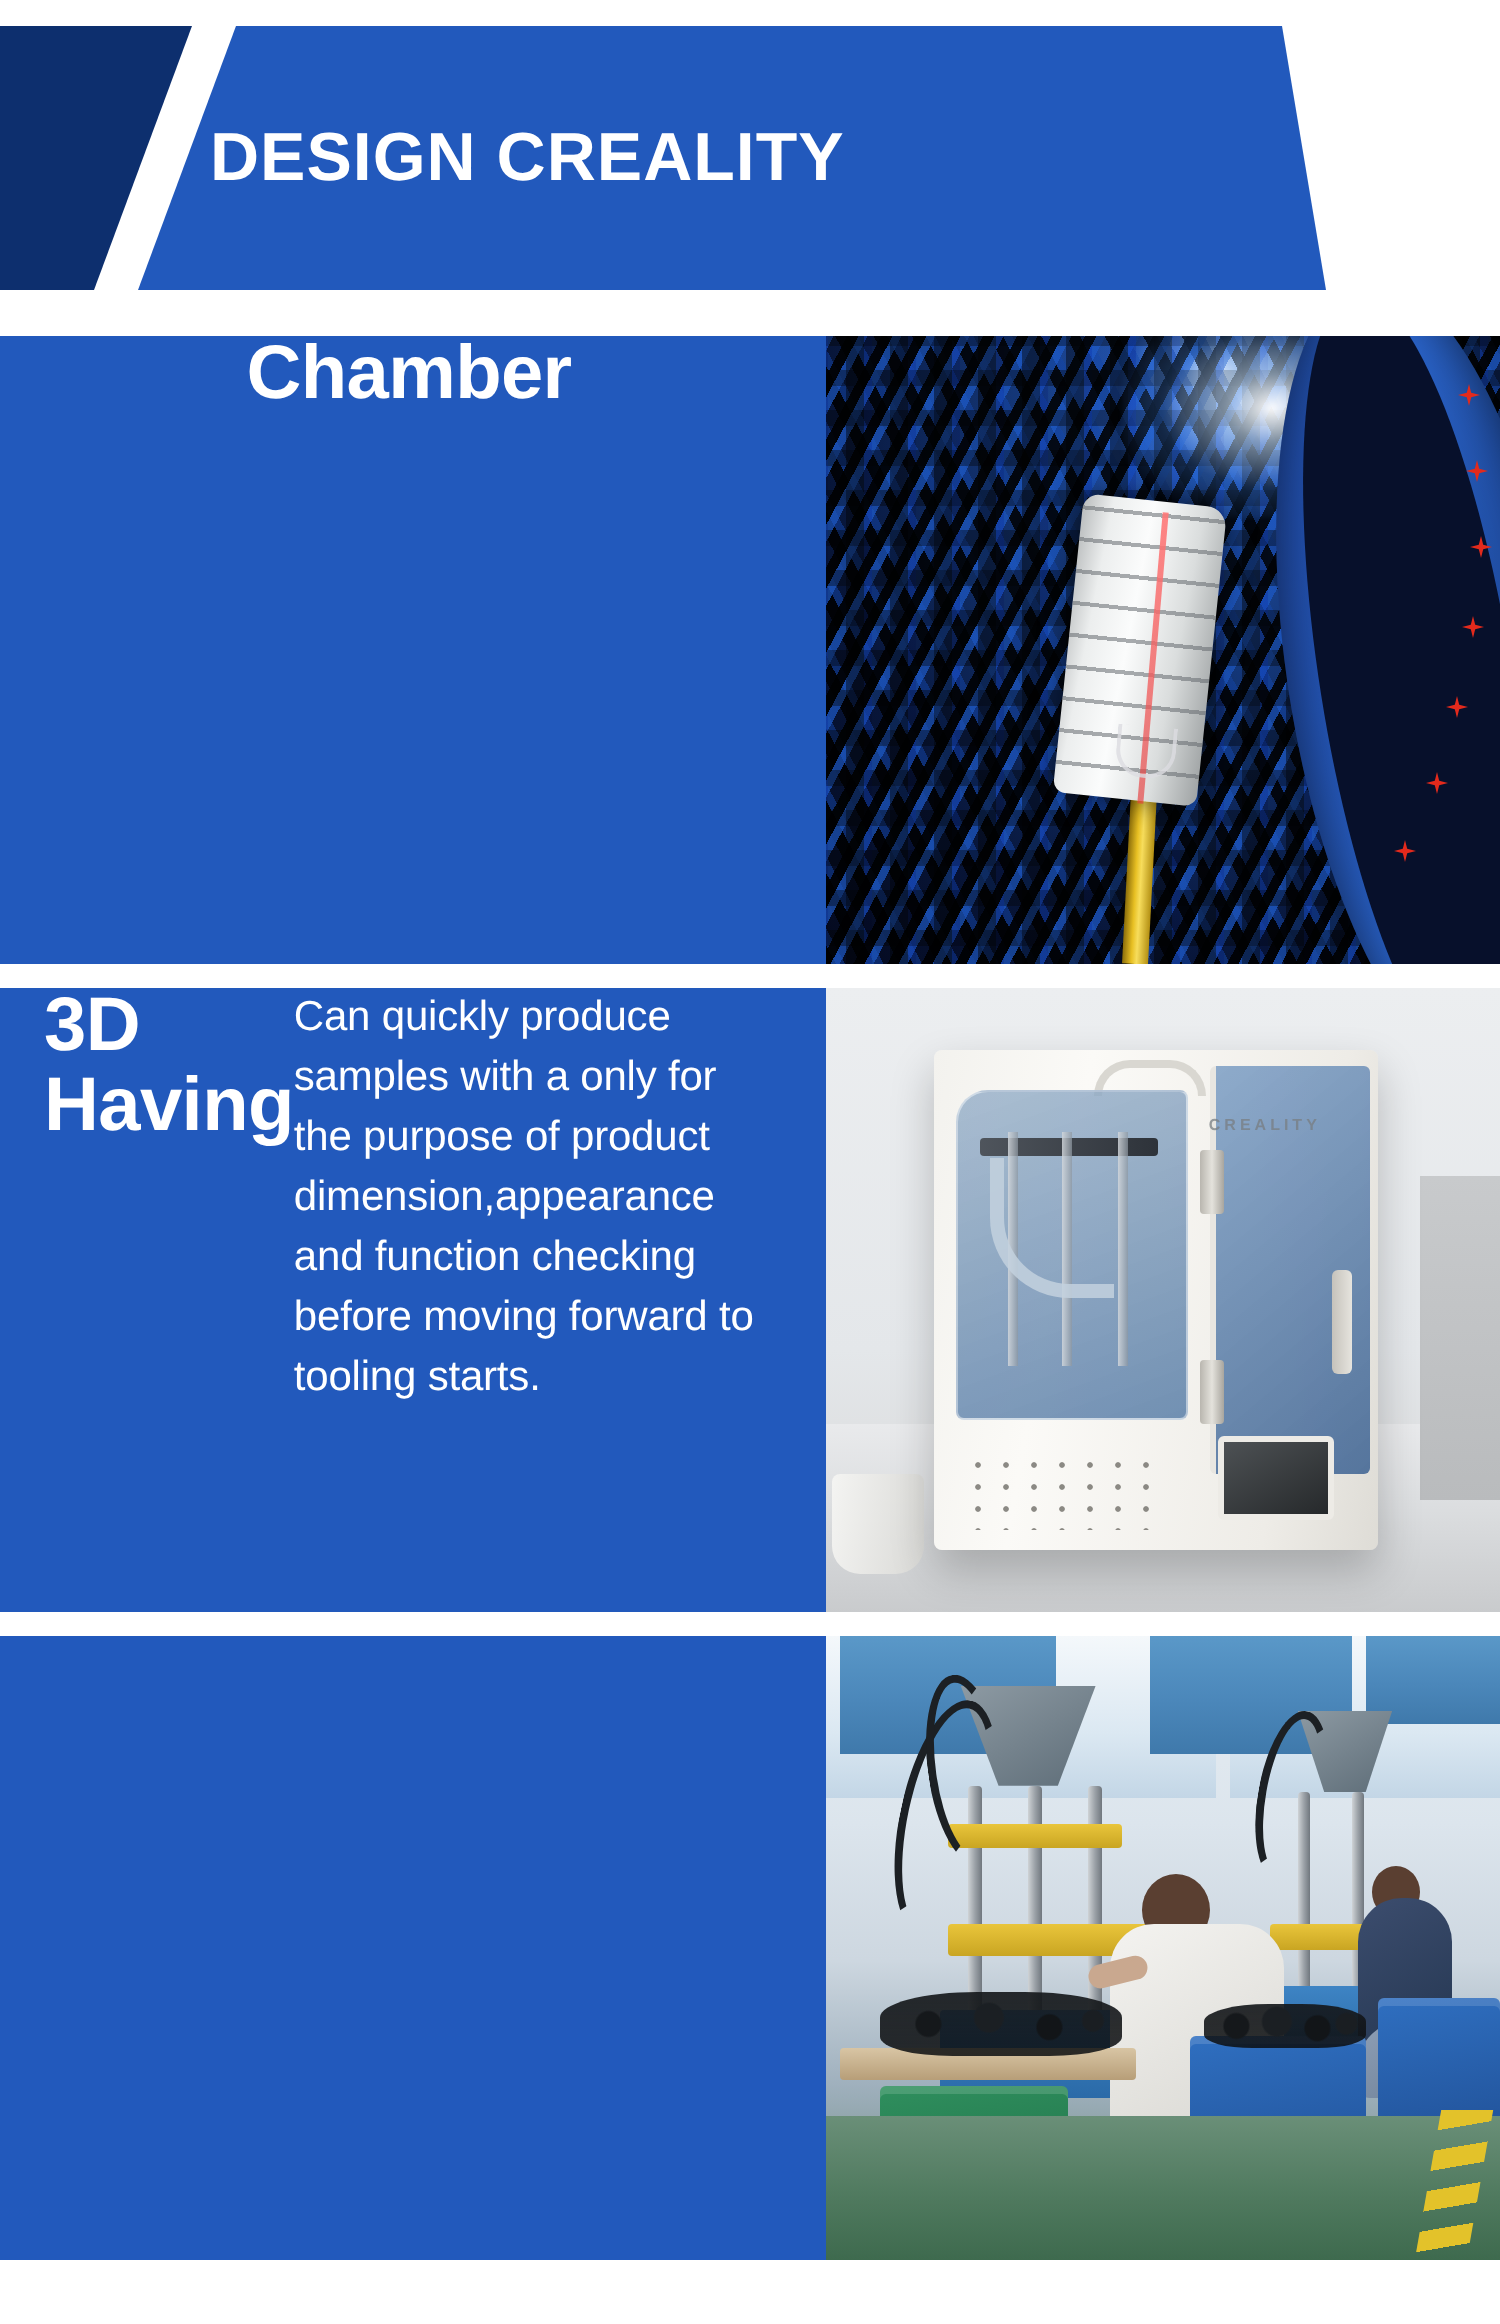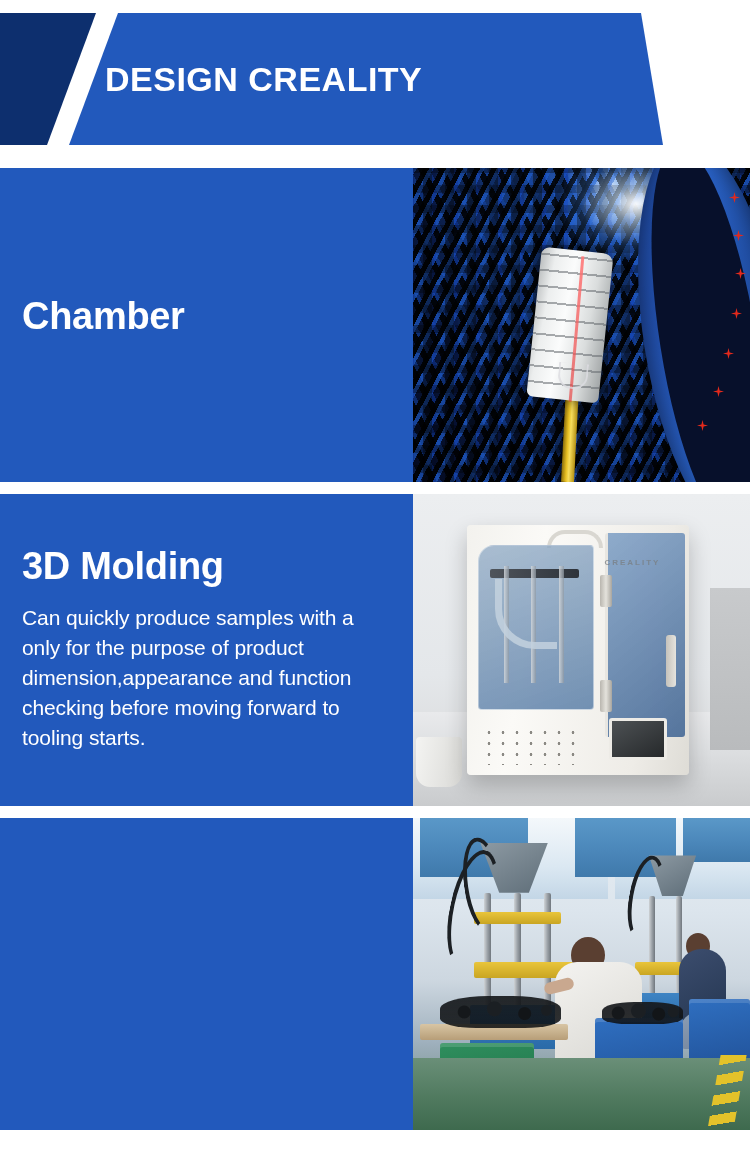--- a/index.html
+++ b/index.html
@@ -51,21 +51,21 @@
   #section-0 { top: 168px;  height: 314px; }
   #section-1 { top: 494px;  height: 312px; }
   #section-2 { top: 818px;  height: 312px; }
 
   .text-pane {
     width: 413px; height: 100%;
     background: #2259bc;
     position: relative;
     flex: 0 0 413px;
     padding: 0 26px 0 22px;
-    display: flex; flex-direction: column; justify-content: center;
+    display: flex; justify-content: center;
   }
   .card-title {
     color: #ffffff;
     font-size: 38px;
     font-weight: bold;
     line-height: 1.05;
     letter-spacing: -0.3px;
     margin-bottom: 16px;
   }
   .card-body {
@@ -387,21 +387,21 @@
         <div class="antenna-pole"></div>
         <div class="antenna-body"></div>
         <div class="antenna-wire"></div>
         <div class="antenna-base"></div>
       </div>
     </div>
   </div>
 
   <div class="section" id="section-1">
     <div class="text-pane">
-      <div class="card-title">3D Molding</div>
+      <div class="card-title">3D Having</div>
       <div class="card-body">Can quickly produce samples with a only for the purpose of product dimension,appearance and function checking before moving forward to tooling starts.</div>
     </div>
     <div class="img-pane">
       <div class="printer-scene">
         <div class="printer-desk"></div>
         <div class="printer-wall-r"></div>
         <div class="printer-cup"></div>
         <div class="printer-body">
           <div class="printer-handle-top"></div>
           <div class="printer-window">

